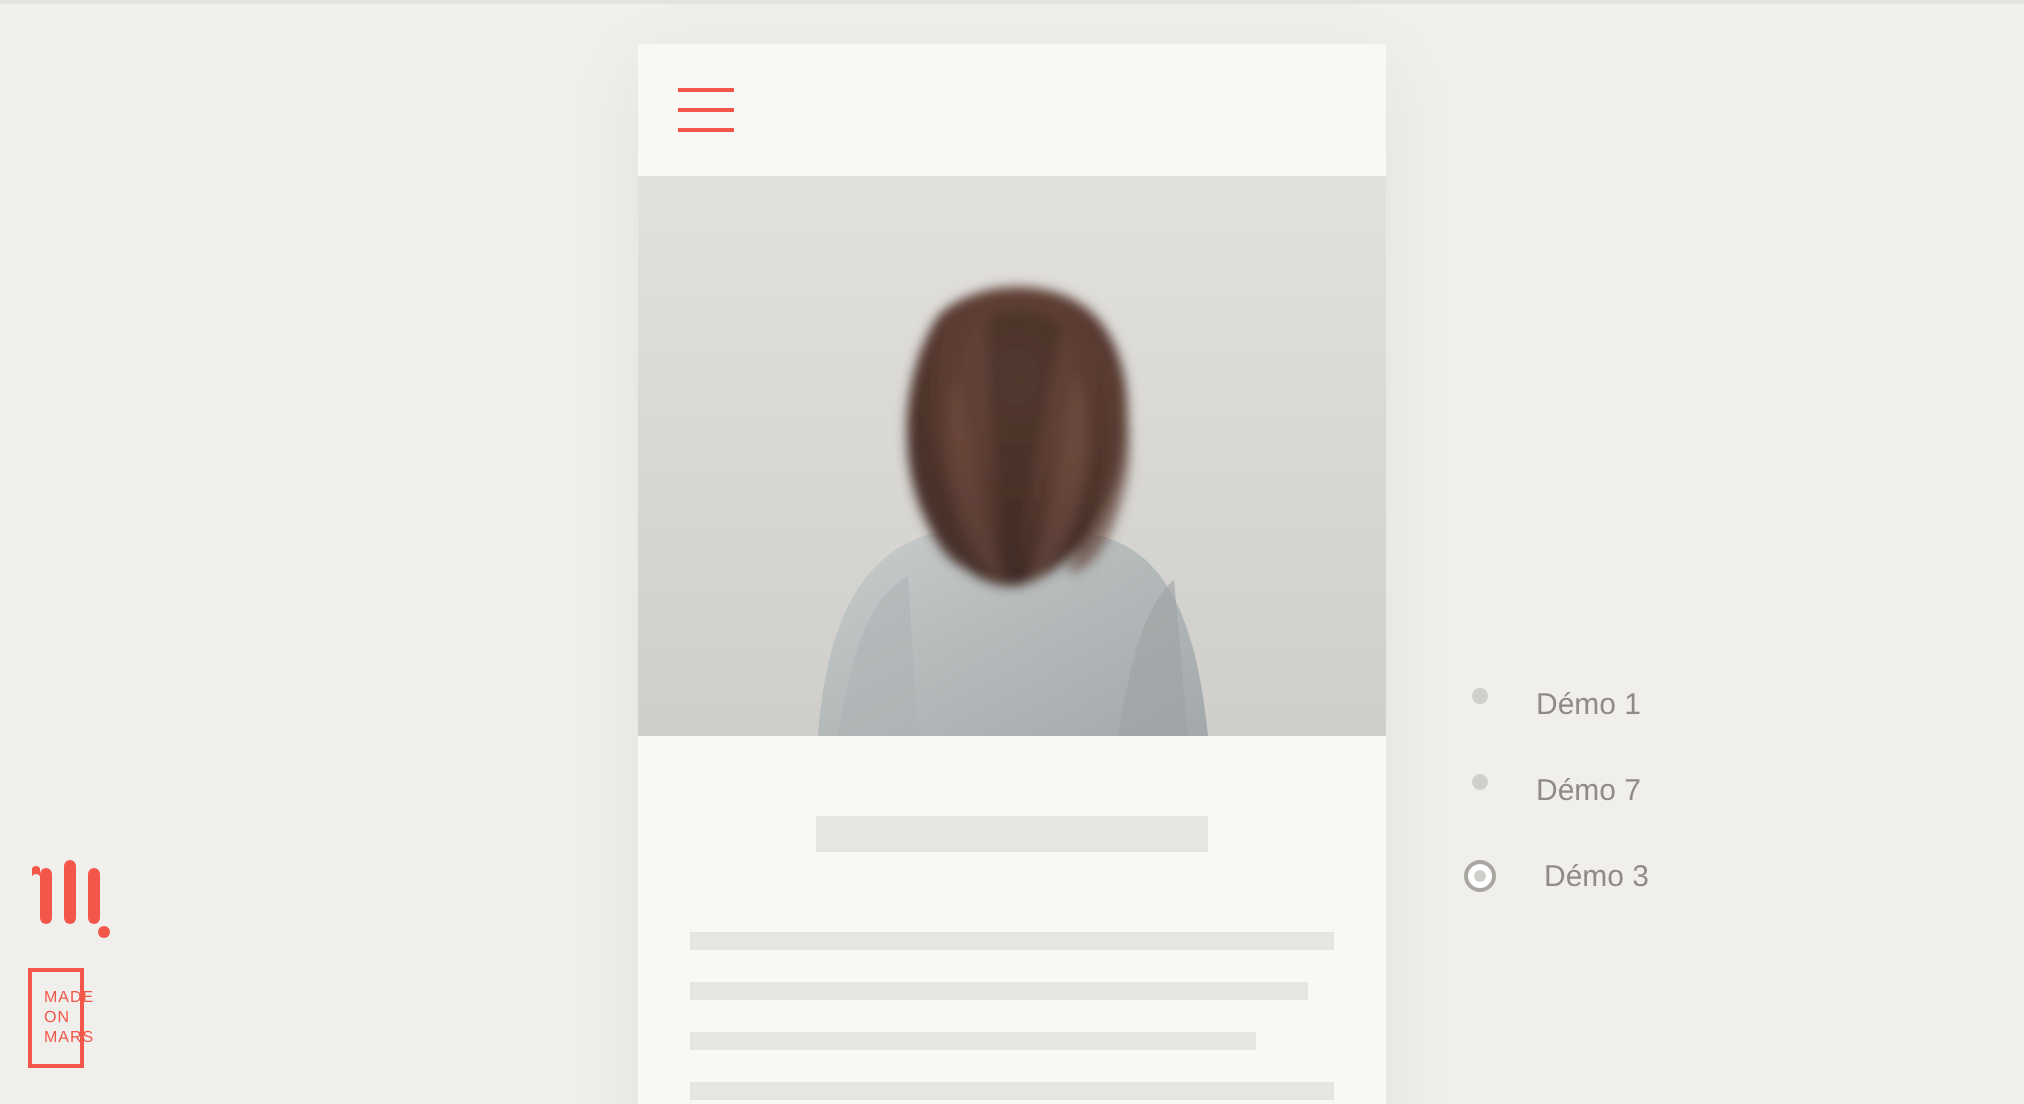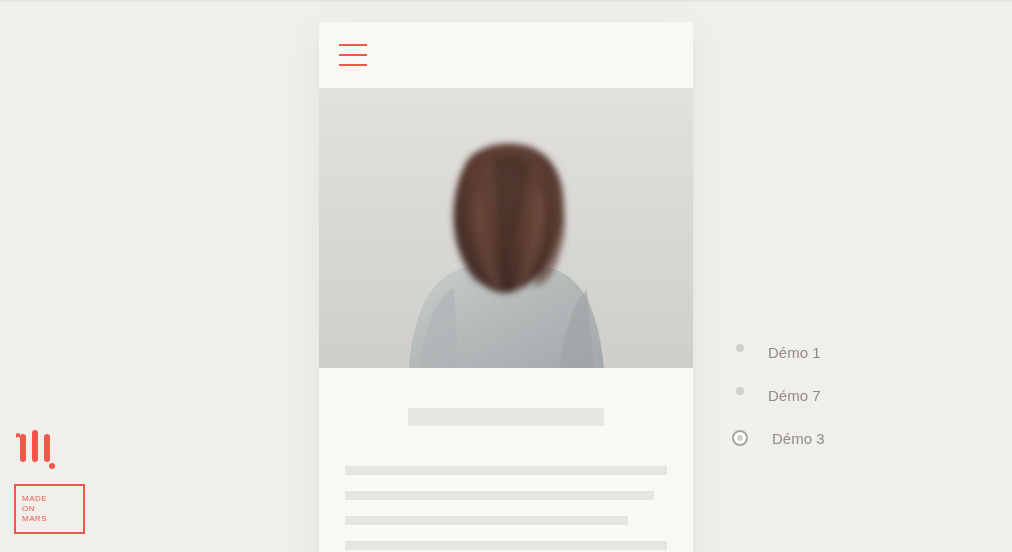--- a/index.html
+++ b/index.html
@@ -18,21 +18,21 @@
       position: absolute;
       left: 14px;
       bottom: 18px;
       display: flex;
       flex-direction: column;
       gap: 10px;
     }
     .brand-logo svg { display: block; }
     .made-box {
       border: 2px solid #F25749;
-      width: 71px;
+      width: 28px;
       height: 50px;
       display: flex;
       flex-direction: column;
       justify-content: center;
       padding-left: 6px;
       color: #F25749;
       font-size: 8px;
       line-height: 1.25;
       letter-spacing: 0.5px;
       font-weight: 500;

